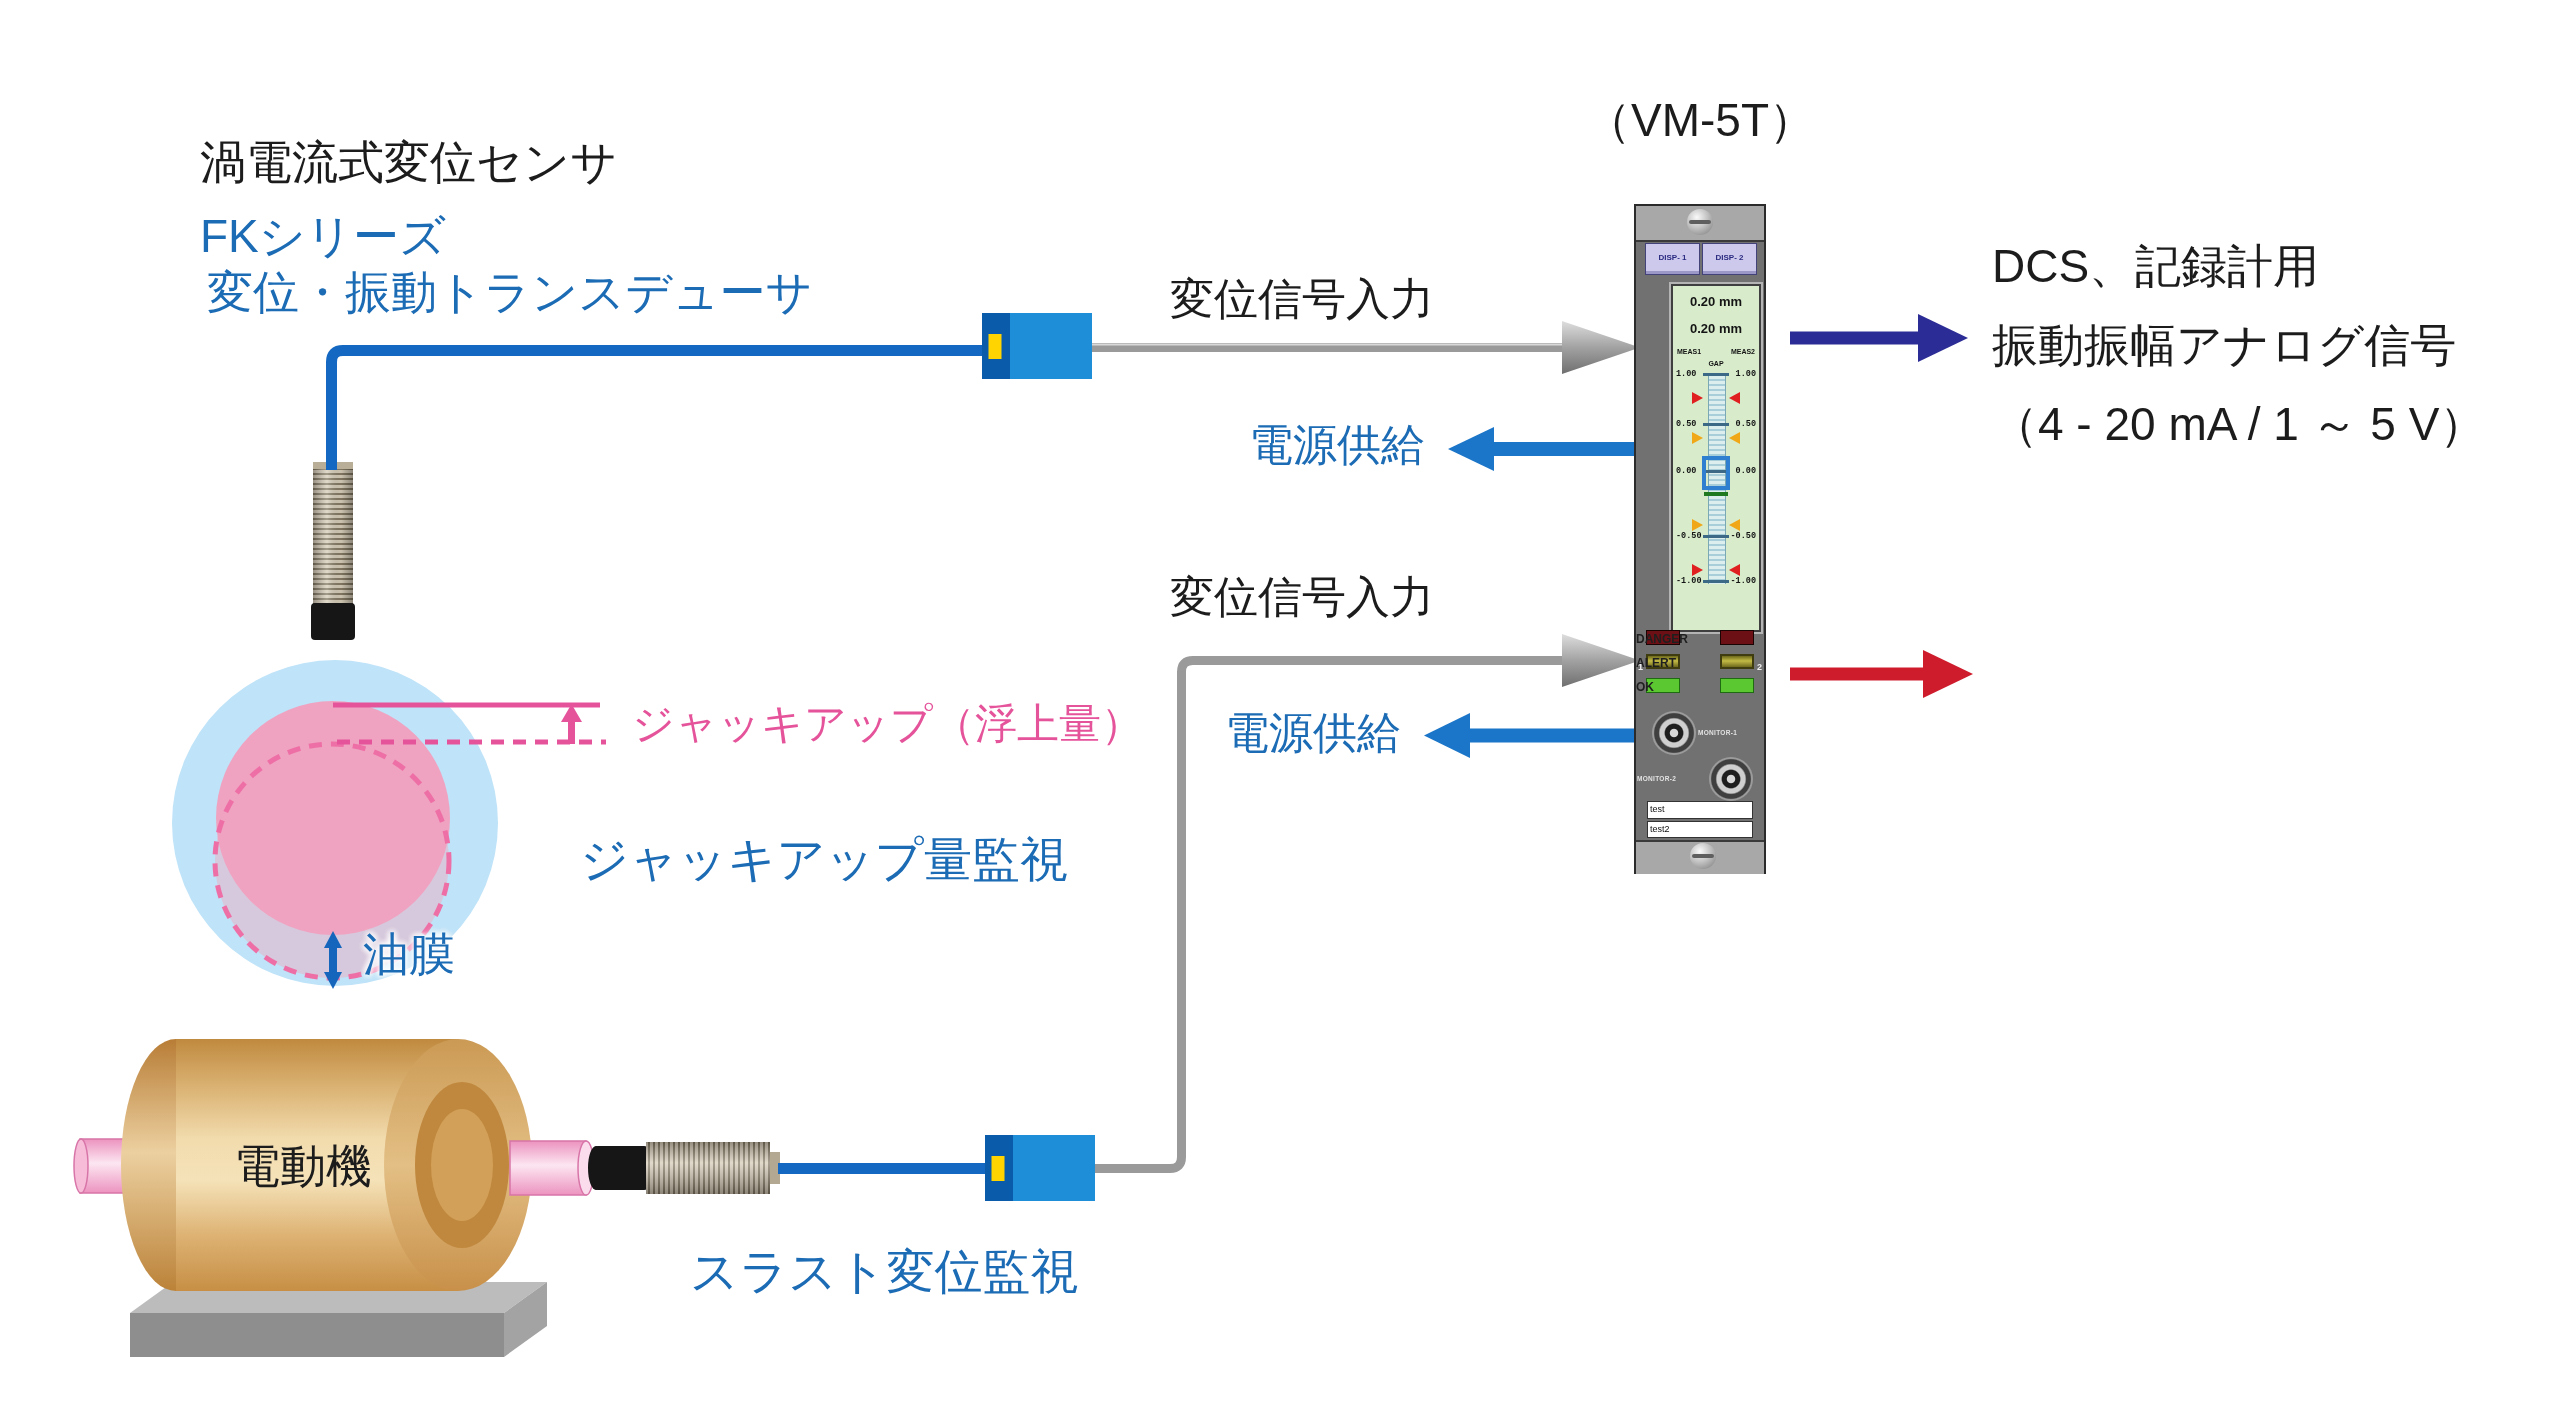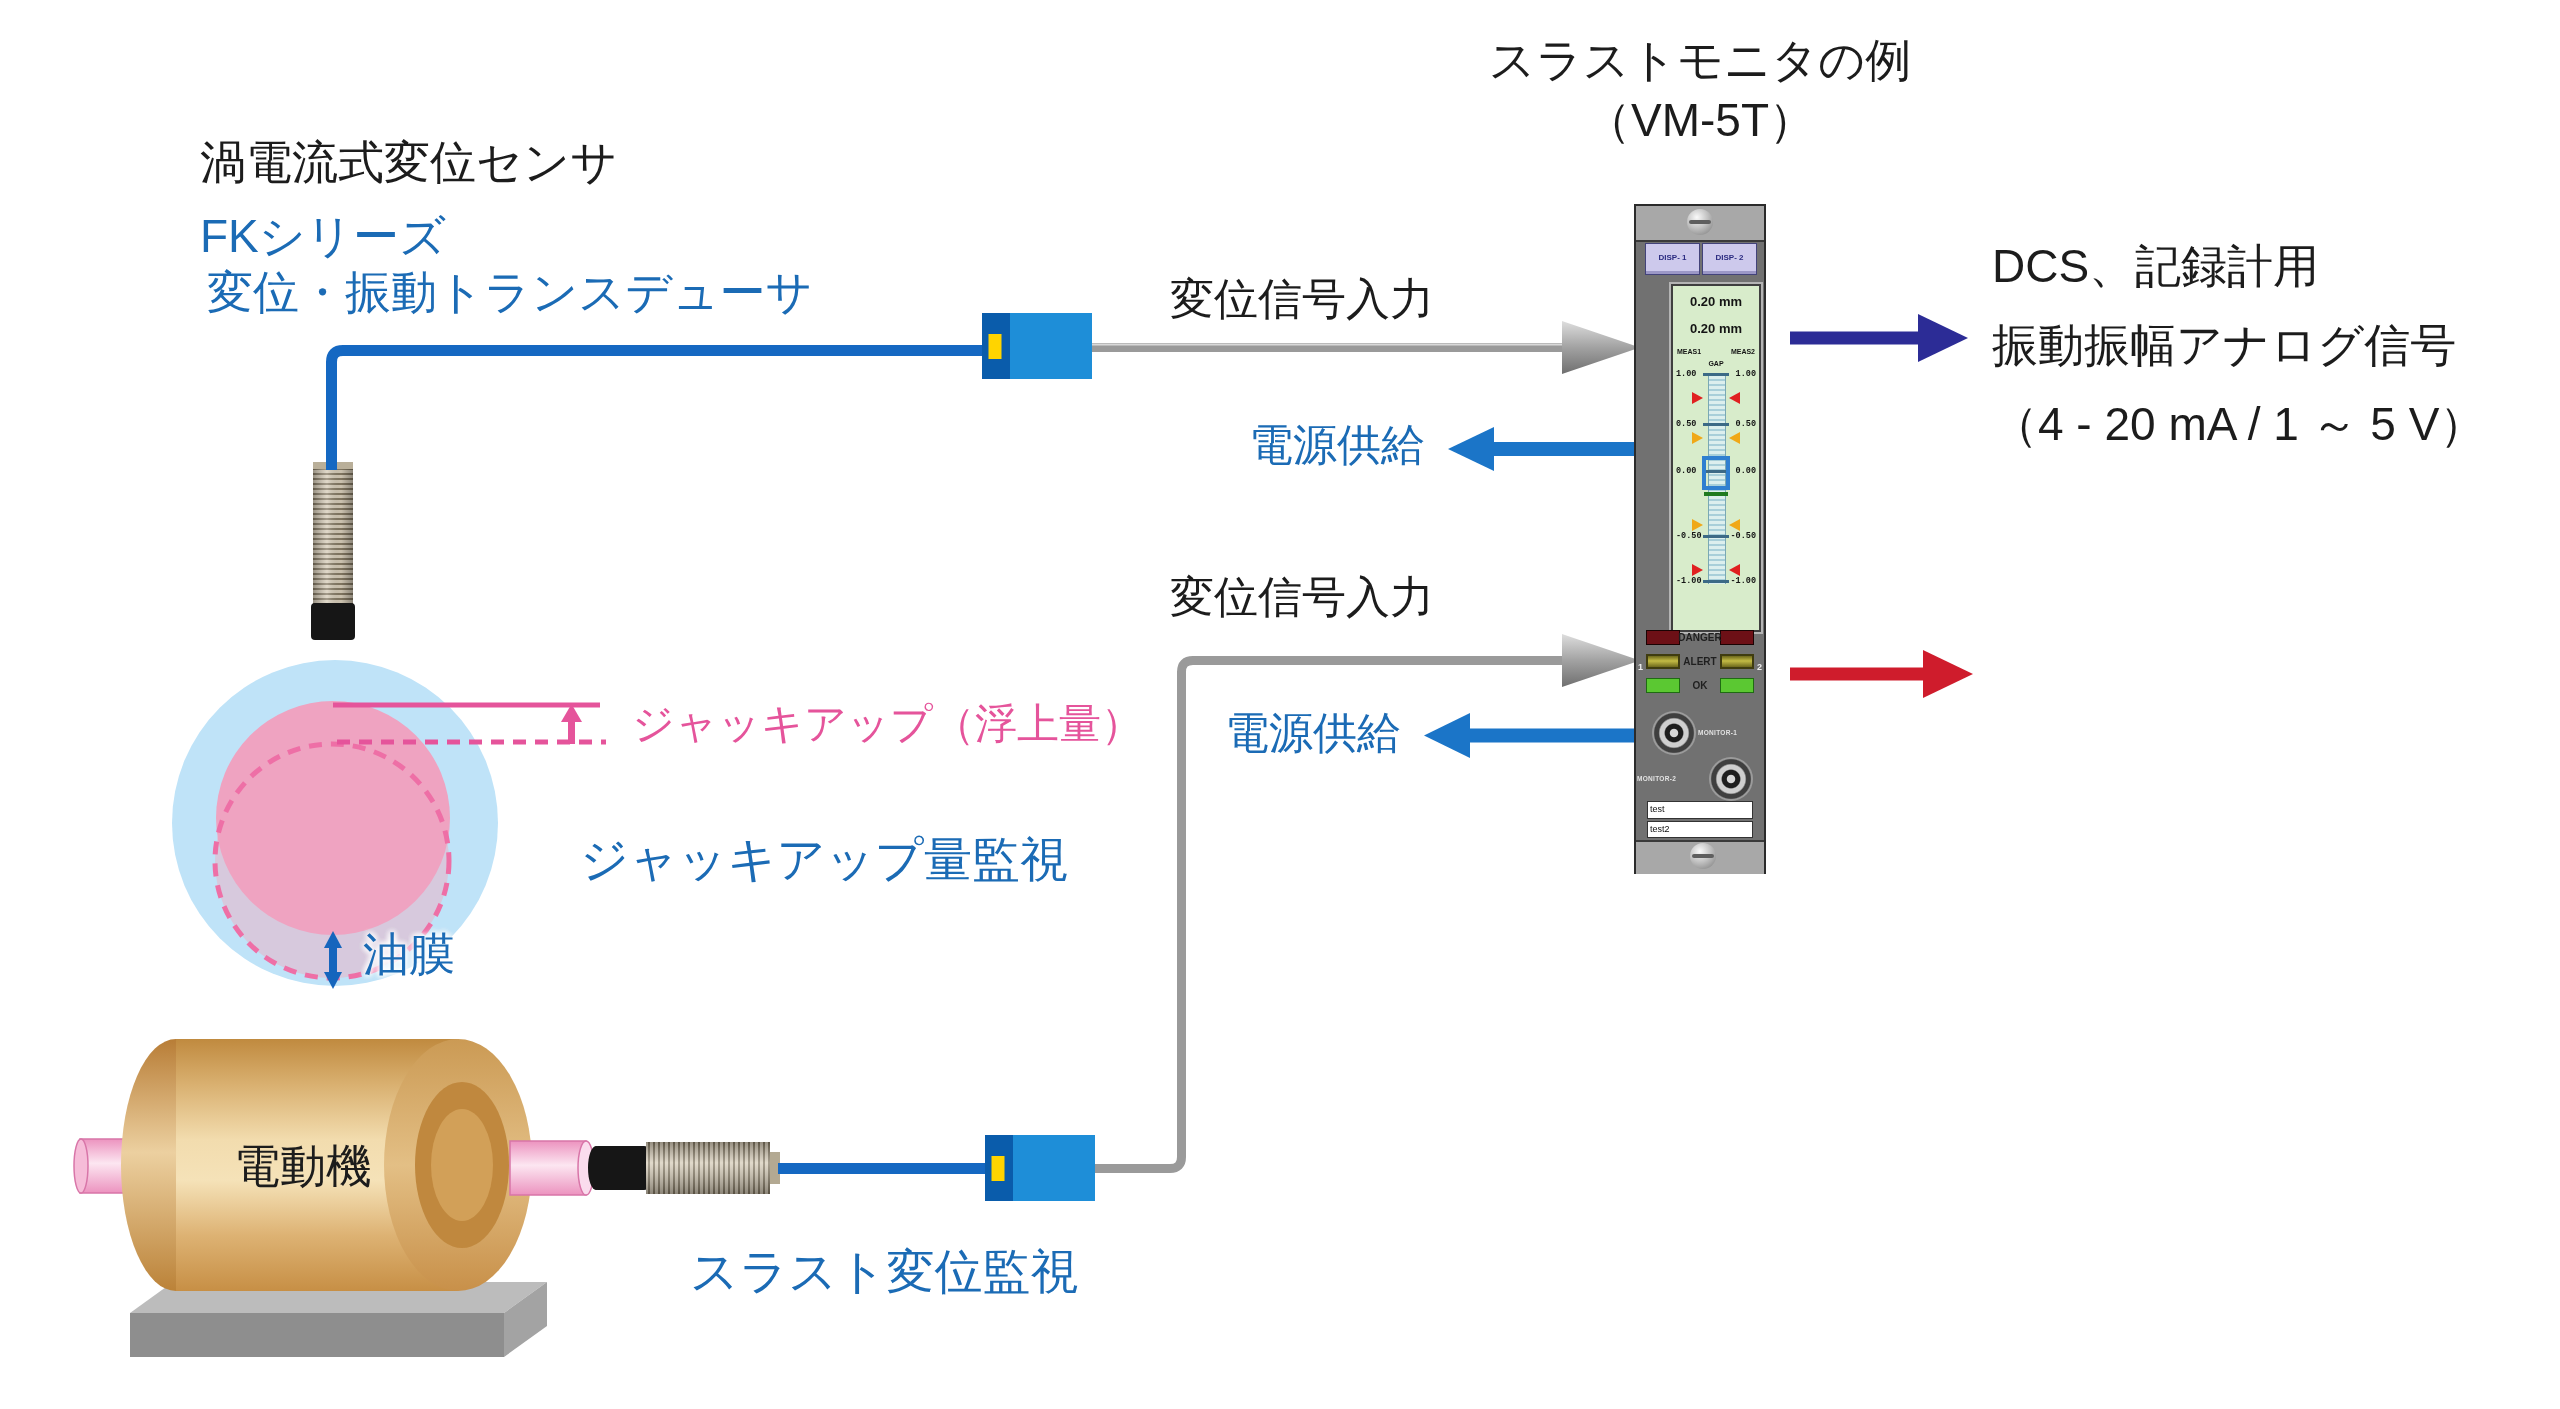--- a/index.html
+++ b/index.html
@@ -40,21 +40,21 @@
   .tri.r{border-left:11px solid #e02020;left:19px;}
   .tri.l{border-right:11px solid #e02020;left:56px;}
   .tri.org.r{border-left-color:#f0a818;}
   .tri.org.l{border-right-color:#f0a818;}
   .marker{position:absolute;left:29px;top:170px;width:28px;height:34px;border:4px solid #2f7fd0;box-sizing:border-box;}
   .gline{position:absolute;left:31px;top:206px;width:24px;height:4px;background:#1f7a1f;}
   .led{position:absolute;width:34px;height:15px;box-sizing:border-box;}
   .led.dg{background:#6d1016;border:1px solid #1a0303;}
   .led.al{background:linear-gradient(#6d681c,#c3bb45 45%,#6d681c);border:2px solid #3f3c10;}
   .led.ok{background:#5bc832;border:1px solid #1f6b12;}
-  .rowlab{position:absolute;left:0;width:128px;text-align:center;font-size:10px;font-weight:bold;color:#1f1f1f;}
+  .rowlab{position:absolute;left:0;width:128px;text-align:left;font-size:12px;font-weight:bold;color:#1f1f1f;}
   .chnum{position:absolute;font-size:9px;font-weight:bold;color:#f0f0f0;}
   .bnc{position:absolute;width:44px;height:44px;border-radius:50%;
        background:radial-gradient(circle at 50% 50%,#d8d8d8 0 12%,#1e1e1e 15% 28%,#cfcfcf 32% 45%,#3f3f3f 50% 62%,#9b9b9b 66% 78%,#565656 82% 100%);}
   .bnclab{position:absolute;font-size:6.5px;font-weight:bold;color:#e2e2e2;letter-spacing:.3px;}
   .tagfield{position:absolute;left:11px;width:106px;background:#ffffff;border:1px solid #333;
             box-sizing:border-box;font-size:9px;color:#111;line-height:15px;padding-left:2px;overflow:hidden;}
 </style>
 </head>
 <body>
 
@@ -183,21 +183,20 @@
       <polygon points="1918,314 1918,362 1968,338" fill="#2c2c96"></polygon>
       <line x1="1790" y1="674" x2="1925" y2="674" stroke="#cf1c2c" stroke-width="13"></line>
       <polygon points="1923,650 1923,698 1973,674" fill="#cf1c2c"></polygon>
     </g>
   </svg>
 
   <div class="txt f46" style="left:200px;top:136px;">渦電流式変位センサ</div>
   <div class="txt f46 blue" style="left:200px;top:210px;">FKシリーズ</div>
   <div class="txt f46 blue" style="left:200px;top:266px;margin-left:7px;">変位・振動トランスデューサ</div>
 
-  <div class="txt f46 center" style="left:1390px;top:34px;width:620px;">スラストモニタの例</div>
   <div class="txt f46 center" style="left:1390px;top:94px;width:620px;">（VM-5T）</div>
 
   <div class="txt f44" style="left:1170px;top:274px;">変位信号入力</div>
   <div class="txt f44 blue" style="left:1249px;top:420px;">電源供給</div>
   <div class="txt f44" style="left:1170px;top:572px;">変位信号入力</div>
   <div class="txt f44 blue" style="left:1225px;top:708px;">電源供給</div>
 
   <div class="txt f46" style="left:1992px;top:240px;">DCS、記録計用</div>
   <div class="txt f46" style="left:1992px;top:319px;">振動振幅アナログ信号</div>
   <div class="txt f46" style="left:1992px;top:398px;">（4 - 20 mA / 1 ～ 5 V）</div>

